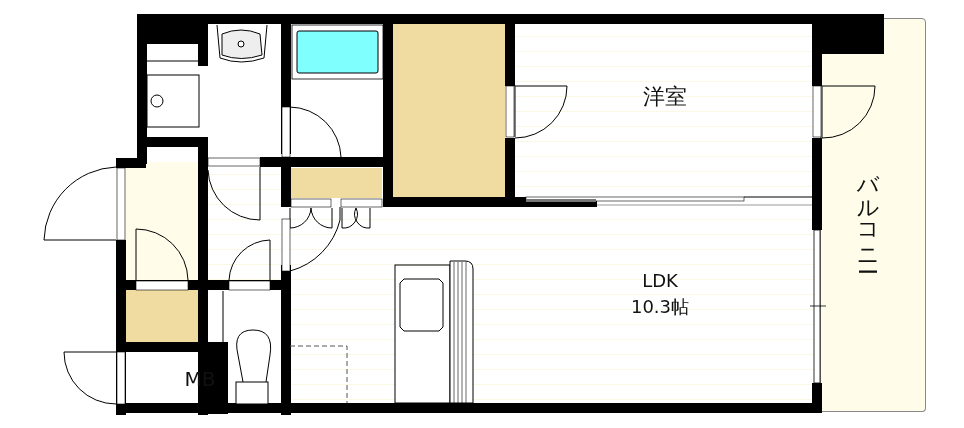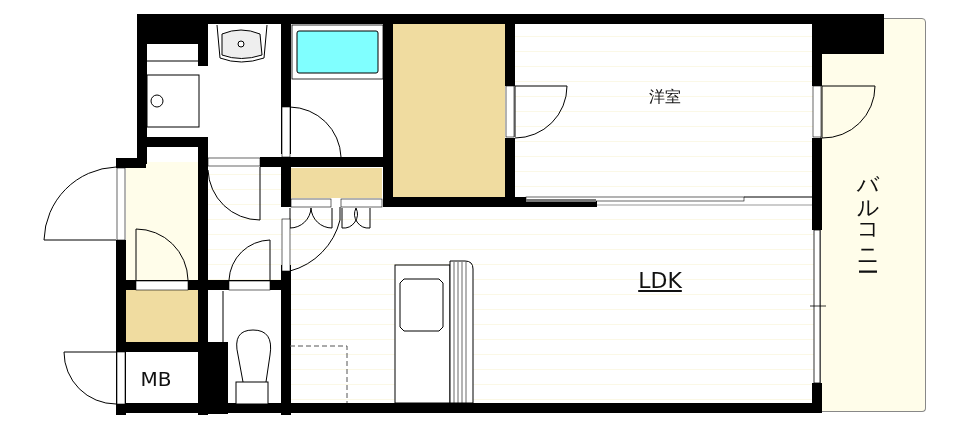--- a/index.html
+++ b/index.html
@@ -126,22 +126,23 @@
       <rect x="208" y="158" width="52" height="8"></rect>
       <rect x="282" y="107" width="8" height="50"></rect>
       <rect x="506" y="86" width="8" height="51"></rect>
       <rect x="813" y="86" width="8" height="51"></rect>
       <rect x="282" y="219" width="8" height="52"></rect>
       <rect x="291" y="199" width="40" height="8"></rect>
       <rect x="341" y="199" width="41" height="8"></rect>
     </g>
   </svg>
 
-  <div class="label" style="left:620px;top:84px;width:90px;font-size:16px;line-height:26px;">
+  <div class="label" style="left:620px;top:84px;width:90px;font-size:22px;line-height:26px;">
     <div>洋室</div>
   </div>
-  <div class="label" style="left:605px;top:268px;width:110px;font-size:22px;line-height:26px;text-decoration:underline;">
+  <div class="label" style="left:605px;top:268px;width:110px;font-size:18px;line-height:26px;">
     <div>LDK</div>
+    <div>10.3帖</div>
   </div>
   <div class="label" style="left:850px;top:160px;width:30px;font-size:22px;line-height:24px;writing-mode:vertical-rl;">バルコニー</div>
-  <div class="label" style="left:110px;top:367px;width:92px;font-size:20px;">MB</div>
+  <div class="label" style="left:126px;top:367px;width:92px;font-size:20px;padding-left:28px;">MB</div>
 
 </div>
 
 </body></html>

